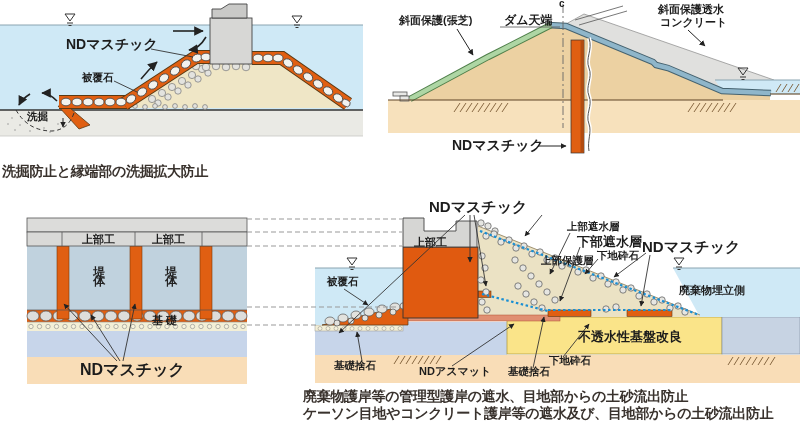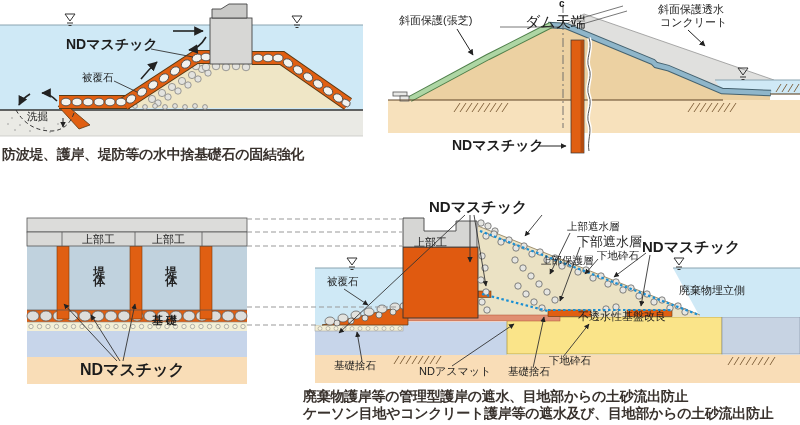--- a/index.html
+++ b/index.html
@@ -1,19 +1,19 @@
 <!DOCTYPE html>
 <html><head>
 <meta charset="utf-8">
 <style>
   html,body{margin:0;padding:0;background:#fff;}
   #canvas{position:relative;width:800px;height:425px;background:#fff;overflow:hidden;
           font-family:"Liberation Sans","DejaVu Sans",sans-serif;}
   svg{position:absolute;display:block;}
-  .lbl{position:absolute;white-space:nowrap;color:#1c1c1c;font-weight:400;line-height:1.1;}
+  .lbl{position:absolute;white-space:nowrap;color:#1c1c1c;font-weight:700;line-height:1.1;}
   .b{font-weight:700;}
   .cap{position:absolute;white-space:nowrap;color:#39322d;font-weight:600;font-size:14px;
        letter-spacing:-0.3px;line-height:1.15;}
   .vert{writing-mode:vertical-rl;text-orientation:upright;letter-spacing:9px;
         font-weight:700;font-size:12px;color:#222;}
 </style>
 </head>
 <body>
 
 <div id="canvas">
@@ -133,21 +133,21 @@
         <line x1="295.5" y1="27.5" x2="298.5" y2="27.5"></line>
     </g>
     <g stroke="#333" stroke-width="0.9">
       <line x1="151" y1="49" x2="193" y2="57"></line>
       <line x1="114" y1="81" x2="137" y2="92"></line>
     </g>
   </svg>
   <span class="lbl b" style="left:66px;top:37px;font-size:14px;">NDマスチック</span>
   <span class="lbl" style="left:82px;top:72px;font-size:10.5px;">被覆石</span>
   <span class="lbl" style="left:27px;top:111px;font-size:10.5px;">洗掘</span>
-  <div class="cap" style="left:2px;top:146px;">防波堤、護岸、堤防等の水中捨基礎石の固結強化</div>
+  <div class="cap" style="left:2px;top:163px;">洗掘防止と縁端部の洗掘拡大防止</div>
 
   <svg style="left:388px;top:0" width="412" height="178" viewBox="0 0 412 178">
     <defs>
       <marker id="ahB" markerWidth="7" markerHeight="7" refX="5.5" refY="3" orient="auto">
           <path d="M0,0L6,3L0,6Z" fill="#222"></path>
         </marker>
     </defs>
     <rect x="0" y="100" width="412" height="33" fill="#f7e1bc"></rect>
     <polygon points="20,100 163,24 178,24 267,64 281,68 334,92 382,95 382,100" fill="#ecd1a2"></polygon>
     <polygon points="178,24 196,14 386,80 382,93 334,90 281,67 267,63" fill="#e0e0de" stroke="#888" stroke-width="0.7"></polygon>
@@ -192,21 +192,21 @@
       <line x1="150" y1="146" x2="178" y2="146" marker-end="url(#ahB)"></line>
     </g>
     <g stroke="#333" stroke-width="1" fill="none">
       <path d="M350,68 L360,68 L355,75 Z"></path>
         <line x1="352" y1="77" x2="358" y2="77"></line>
         <line x1="353.5" y1="79.5" x2="356.5" y2="79.5"></line>
     </g>
   </svg>
   <span class="lbl b" style="left:559px;top:-2px;font-size:10px;">c</span>
   <span class="lbl" style="left:399px;top:14px;font-size:11px;">斜面保護(張芝)</span>
-  <span class="lbl" style="left:504px;top:14px;font-size:15px;margin-left:21px;">ダム天端</span>
+  <span class="lbl" style="left:504px;top:14px;font-size:12px;">ダム天端</span>
   <span class="lbl" style="left:658px;top:3px;font-size:11px;">斜面保護透水</span>
   <span class="lbl" style="left:660px;top:16px;font-size:11px;">コンクリート</span>
   <span class="lbl b" style="left:452px;top:138px;font-size:14px;">NDマスチック</span>
 
   <svg style="left:25px;top:215px" width="225" height="172" viewBox="0 0 225 172">
     <defs>
       <marker id="ahC" markerWidth="7" markerHeight="7" refX="5.5" refY="3" orient="auto">
           <path d="M0,0L6,3L0,6Z" fill="#222"></path>
         </marker>
     </defs>
@@ -436,21 +436,21 @@
   </svg>
   <span class="lbl b" style="left:429px;top:199px;font-size:15px;">NDマスチック</span>
   <span class="lbl" style="left:414px;top:236px;font-size:11px;">上部工</span>
   <span class="lbl" style="left:327px;top:276px;font-size:10.5px;">被覆石</span>
   <span class="lbl b" style="left:642px;top:239px;font-size:15px;">NDマスチック</span>
   <span class="lbl" style="left:541px;top:207px;font-size:10.5px;margin-top:48px;">上部保護層</span>
   <span class="lbl" style="left:567px;top:221px;font-size:10.5px;">上部遮水層</span>
   <span class="lbl" style="left:577px;top:235px;font-size:13px;">下部遮水層</span>
   <span class="lbl" style="left:597px;top:250px;font-size:10.5px;">下地砕石</span>
   <span class="lbl" style="left:679px;top:284px;font-size:11px;">廃棄物埋立側</span>
-  <span class="lbl" style="left:578px;top:310px;font-size:11px;">不透水性基盤改良</span>
+  <span class="lbl" style="left:578px;top:330px;font-size:13px;">不透水性基盤改良</span>
   <span class="lbl" style="left:549px;top:355px;font-size:10.5px;">下地砕石</span>
   <span class="lbl" style="left:508px;top:366px;font-size:10.5px;">基礎捨石</span>
   <span class="lbl" style="left:419px;top:365px;font-size:11px;">NDアスマット</span>
   <span class="lbl" style="left:334px;top:360px;font-size:10.5px;text-align:center;">基礎捨石</span>
   <div class="cap" style="left:303px;top:388px;">廃棄物護岸等の管理型護岸の遮水、目地部からの土砂流出防止</div>
   <div class="cap" style="left:303px;top:405px;">ケーソン目地やコンクリート護岸等の遮水及び、目地部からの土砂流出防止</div>
 
   <svg style="left:0;top:0;pointer-events:none" width="800" height="425" viewBox="0 0 800 425">
     <g stroke="#999" stroke-width="1" stroke-dasharray="5 3">
       <line x1="247" y1="219" x2="402" y2="219"></line>

